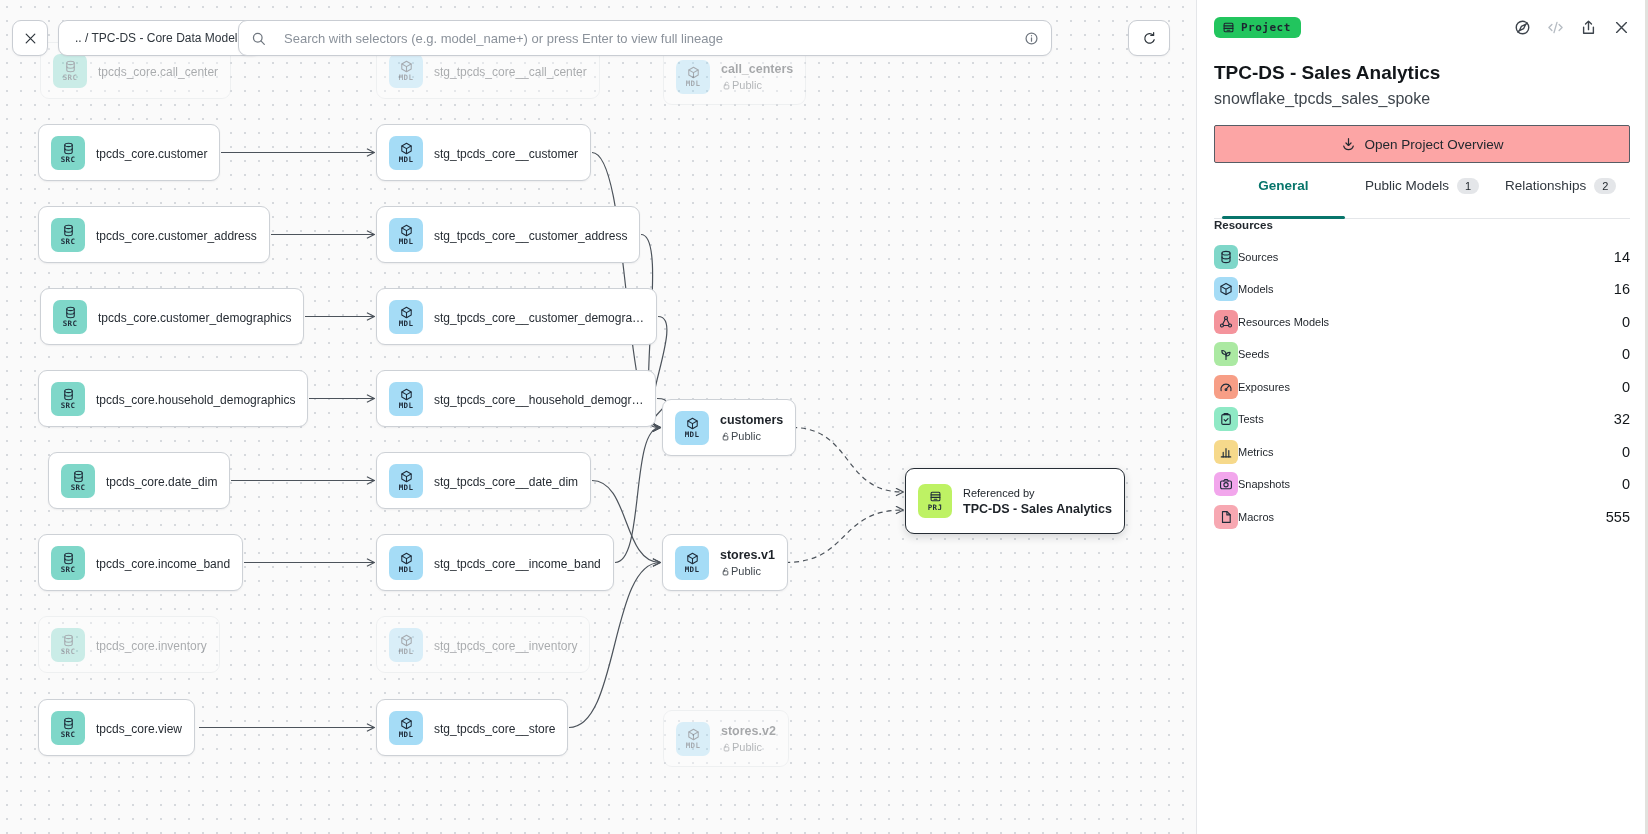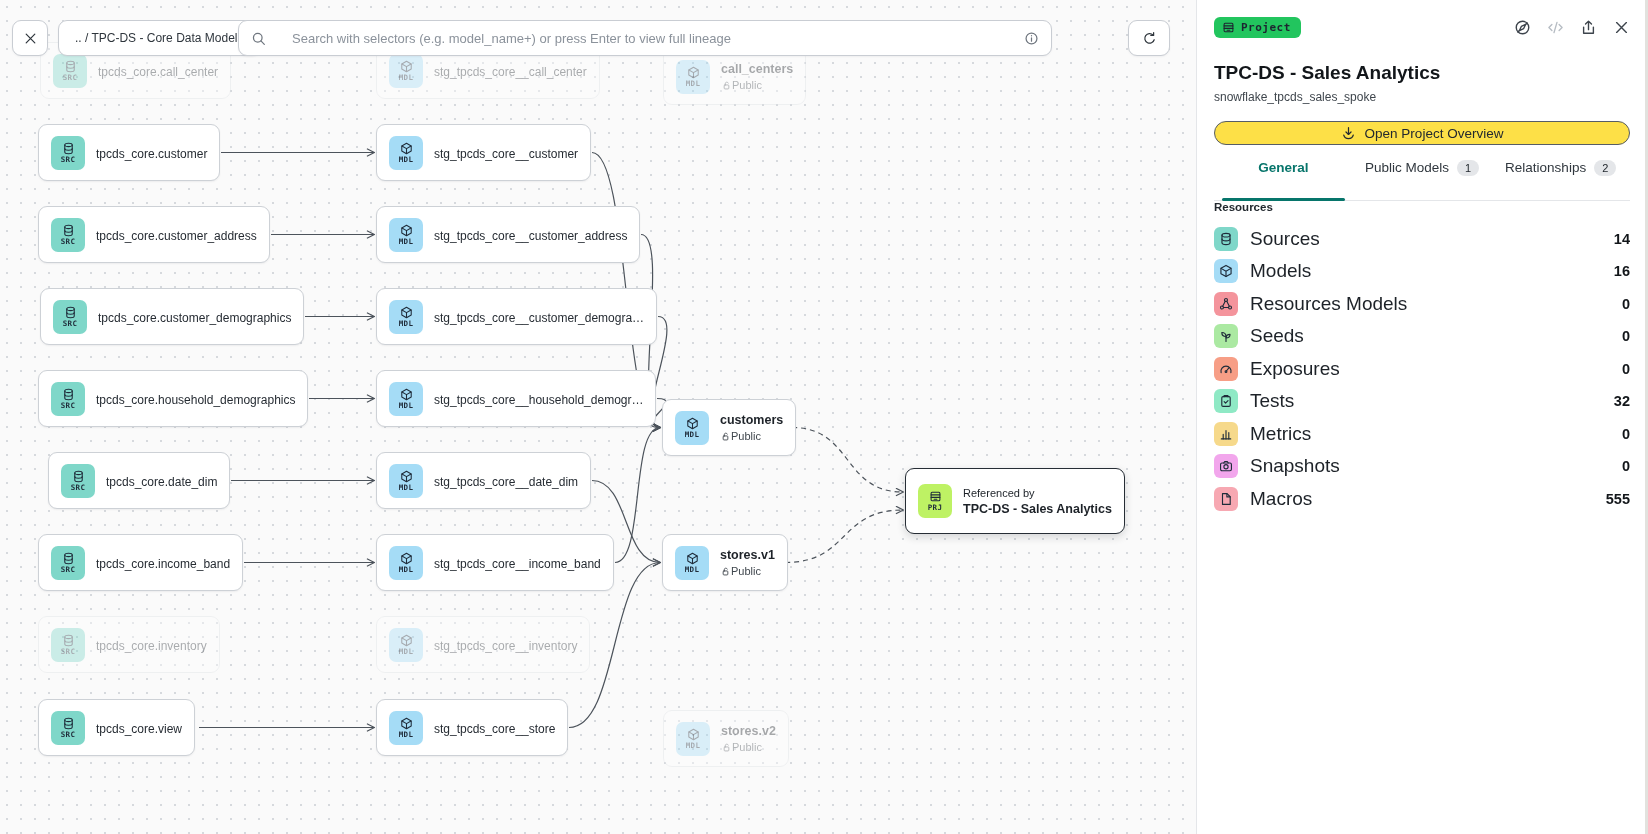--- a/index.html
+++ b/index.html
@@ -43,21 +43,21 @@
   .tb-btn, .search {
     position:absolute; top:20px; height:36px; background:#fff;
     border:1px solid #c9cdd3; border-radius:9px;
     box-shadow:0 1px 2px rgba(16,24,32,.05); z-index:5;
     display:flex; align-items:center; justify-content:center;
     color:#2e353c; cursor:pointer;
   }
   .tb-btn svg { width:15px; height:15px; }
   #closeBtn { left:12px; width:36px; }
   #crumbBtn { left:58px; padding:0 16px; font-size:12px; color:#2e353c; }
-  .search { left:238px; width:814px; padding:4px 12px; gap:26px; cursor:text; }
+  .search { left:238px; width:814px; padding:4px 12px; gap:18px; cursor:text; }
   .search svg { width:15px; height:15px; color:#6e757e; flex:none; }
   .search input {
     flex:1; border:none; outline:none; font-size:13px; color:#2e353c;
     font-family:"Liberation Sans", sans-serif; background:transparent;
   }
   .search input::placeholder { color:#8b929b; }
   #refreshBtn { left:1128px; width:42px; }
 
   
   .panel {
@@ -71,24 +71,24 @@
     background:#22c55e; color:#1d2530; border-radius:6px;
     padding:4px 10px 4px 8px;
     font-family:"DejaVu Sans Mono", monospace; font-size:11px; font-weight:bold; letter-spacing:.5px;
   }
   .p-badge svg { width:13px; height:13px; }
   .p-icons { display:flex; align-items:center; gap:16px; }
   .p-icons .ib { color:#3d444c; cursor:pointer; display:flex; }
   .p-icons .ib.disabled { color:#b7bdc4; }
   .p-icons svg { width:17px; height:17px; }
   .p-title { margin-top:24px; font-size:19px; font-weight:bold; color:#12161a; }
-  .p-sub { margin-top:6px; font-size:12px; color:#3f464d; }
+  .p-sub { margin-top:6px; font-size:16px; color:#3f464d; }
   .ov-btn {
-    margin-top:17px; width:100%; height:24px; background:#fde047;
-    border:1px solid #565d65; border-radius:18px; cursor:pointer;
+    margin-top:17px; width:100%; height:38px; background:#fca5a5;
+    border:1px solid #565d65; border-radius:2px; cursor:pointer;
     display:flex; align-items:center; justify-content:center; gap:9px;
     font-size:13.5px; color:#23292f; font-family:"Liberation Sans", sans-serif;
   }
   .ov-btn svg { width:15px; height:15px; }
   .tabs { margin-top:15px; display:flex; border-bottom:1px solid #e4e6e9; }
   .tab {
     flex:1; position:relative; height:40px; cursor:pointer;
     display:flex; align-items:flex-start; justify-content:center; gap:8px;
     font-size:13.5px; color:#30373e;
   }
@@ -102,22 +102,22 @@
     border-radius:999px; padding:2px 8px;
   }
   .res-label { font-size:11.5px; font-weight:bold; color:#23292f; }
   .res-row { display:flex; align-items:center; height:31.5px; margin-top:1px; }
   .res-row:first-of-type { margin-top:10px; }
   .res-icon {
     width:24px; height:24px; border-radius:6px; flex:none;
     display:flex; align-items:center; justify-content:center; color:#1f2c3a;
   }
   .res-icon svg { width:14px; height:14px; }
-  .res-name { margin-left:12px; font-size:19px; color:#1d2228; }
-  .res-count { margin-left:auto; font-size:14.5px; font-weight:bold; color:#12161a;text-align:right; }
+  .res-name { font-size:11px; color:#1d2228; }
+  .res-count { margin-left:auto; font-size:14.5px; font-weight:normal; color:#12161a;text-align:right; }
 
   .scrollbar { position:absolute; right:0; top:0; width:3px; height:834px; background:#e2e2de; z-index:9; cursor:pointer; }
 </style>
 </head>
 <body>
 
 <div class="app">
 
   <div class="canvas">
     <svg id="edges" width="1196" height="834">

